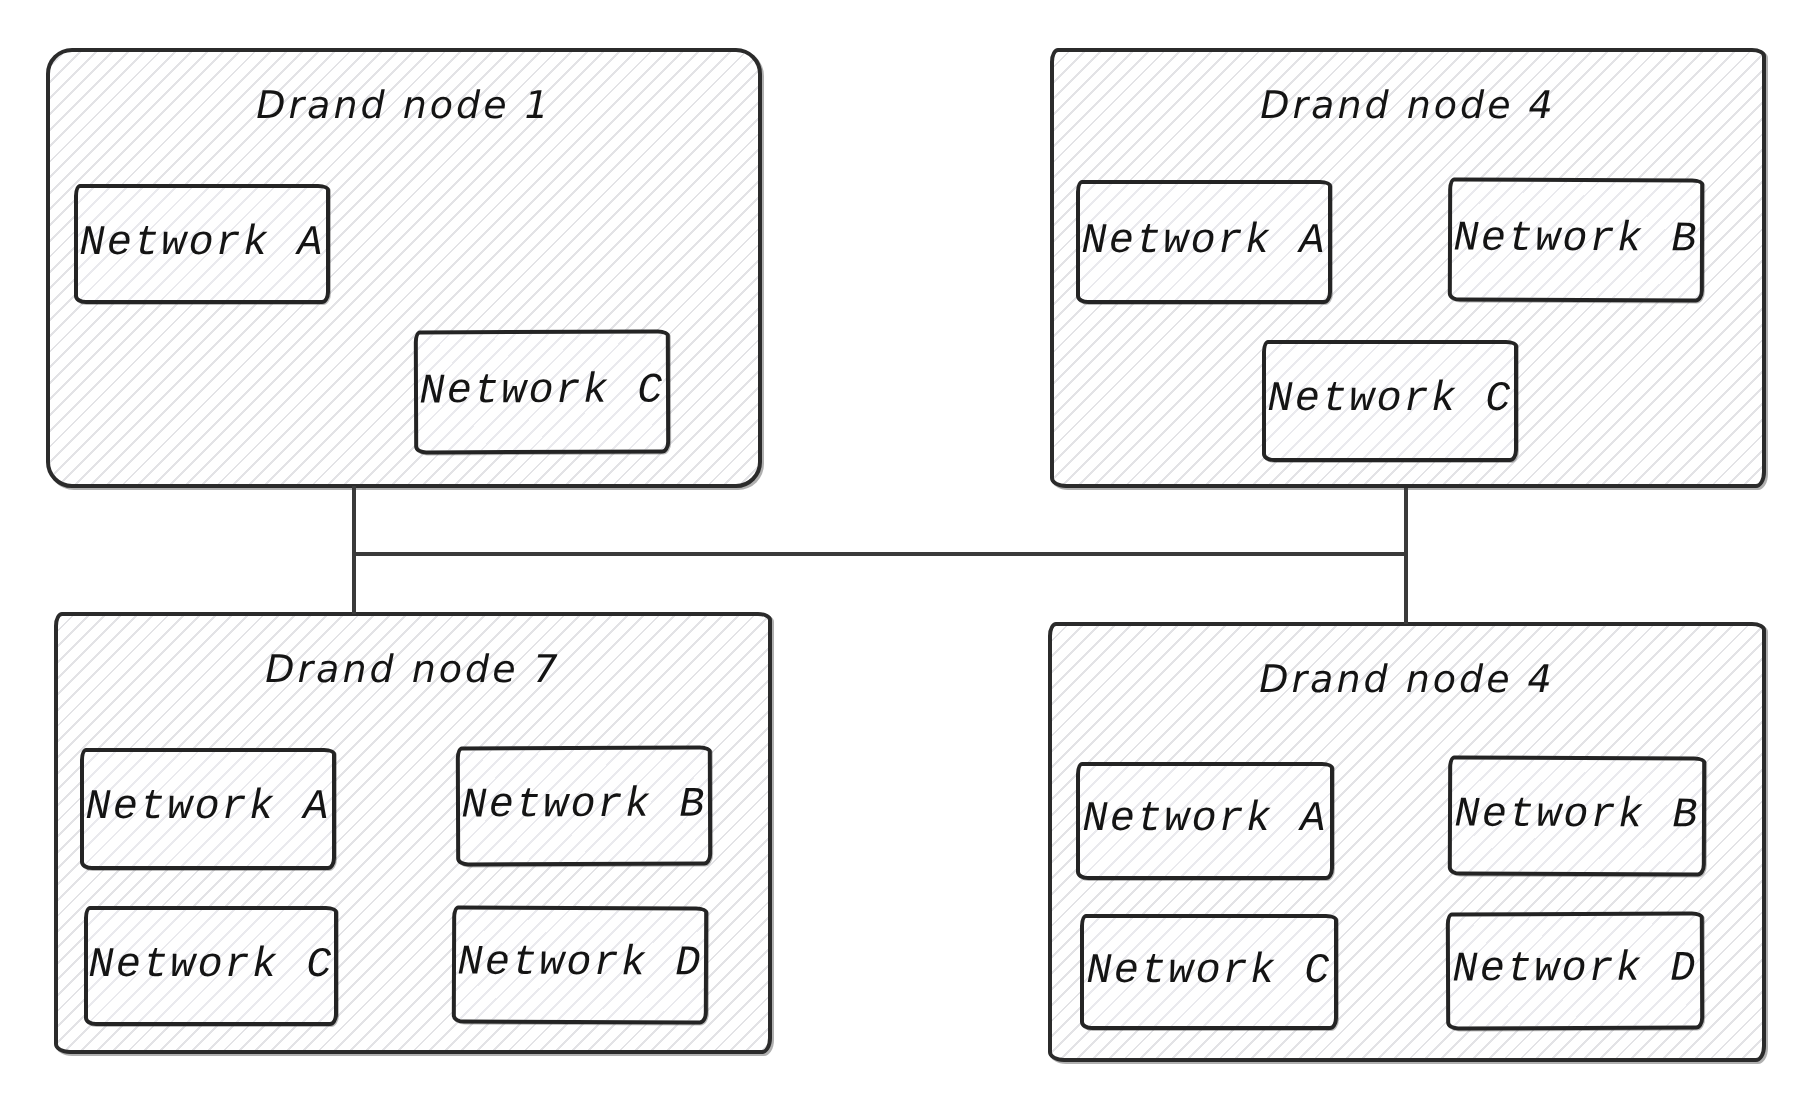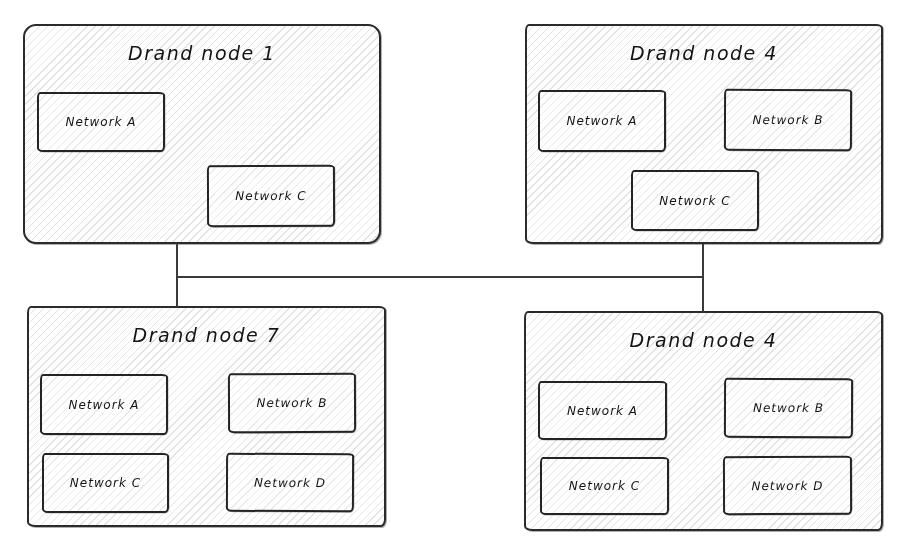--- a/index.html
+++ b/index.html
@@ -56,25 +56,26 @@
       rgba(0,0,0,0) 4.8px,
       #eaeaee 4.8px,
       #eaeaee 5.8px
     );
     display: flex;
     align-items: center;
     justify-content: center;
     box-shadow: 0.5px 0.5px 0 rgba(30,30,30,0.3);
   }
   .net-label {
-    font-size: 12px;
+    font-size: 21px;
     letter-spacing: 1px;
     color: #141414;
     font-style: oblique 6deg;
     white-space: nowrap;
+    font-family: Liberation Mono, monospace;
   }
   .connector {
     position: absolute;
     background: #3a3a3a;
   }
   
   #node1 { left: 23px;  top: 24px;  width: 358px; height: 220px; border-radius: 13px; }
   #node2 { left: 525px; top: 24px;  width: 358px; height: 220px; }
   #node3 { left: 27px;  top: 306px; width: 359px; height: 221px; }
   #node4 { left: 524px; top: 311px; width: 359px; height: 220px; }

